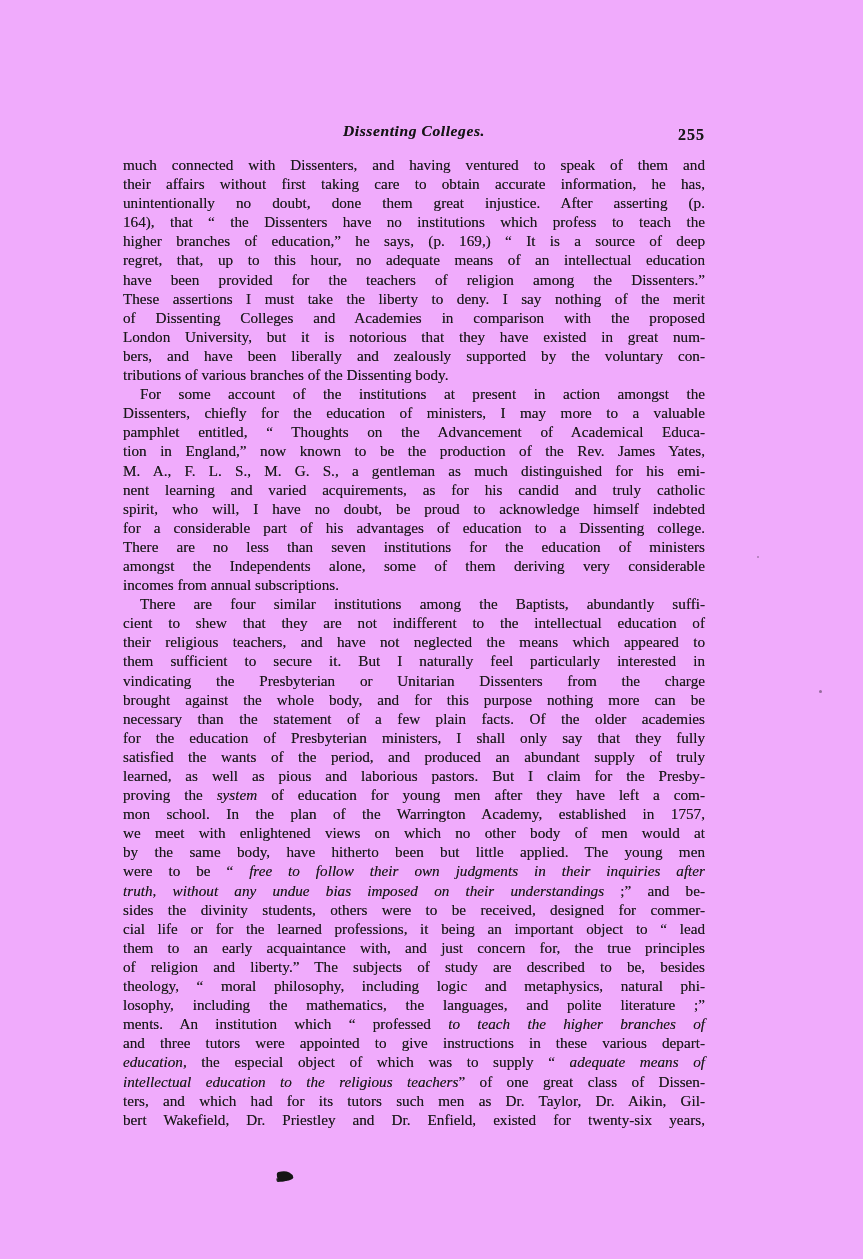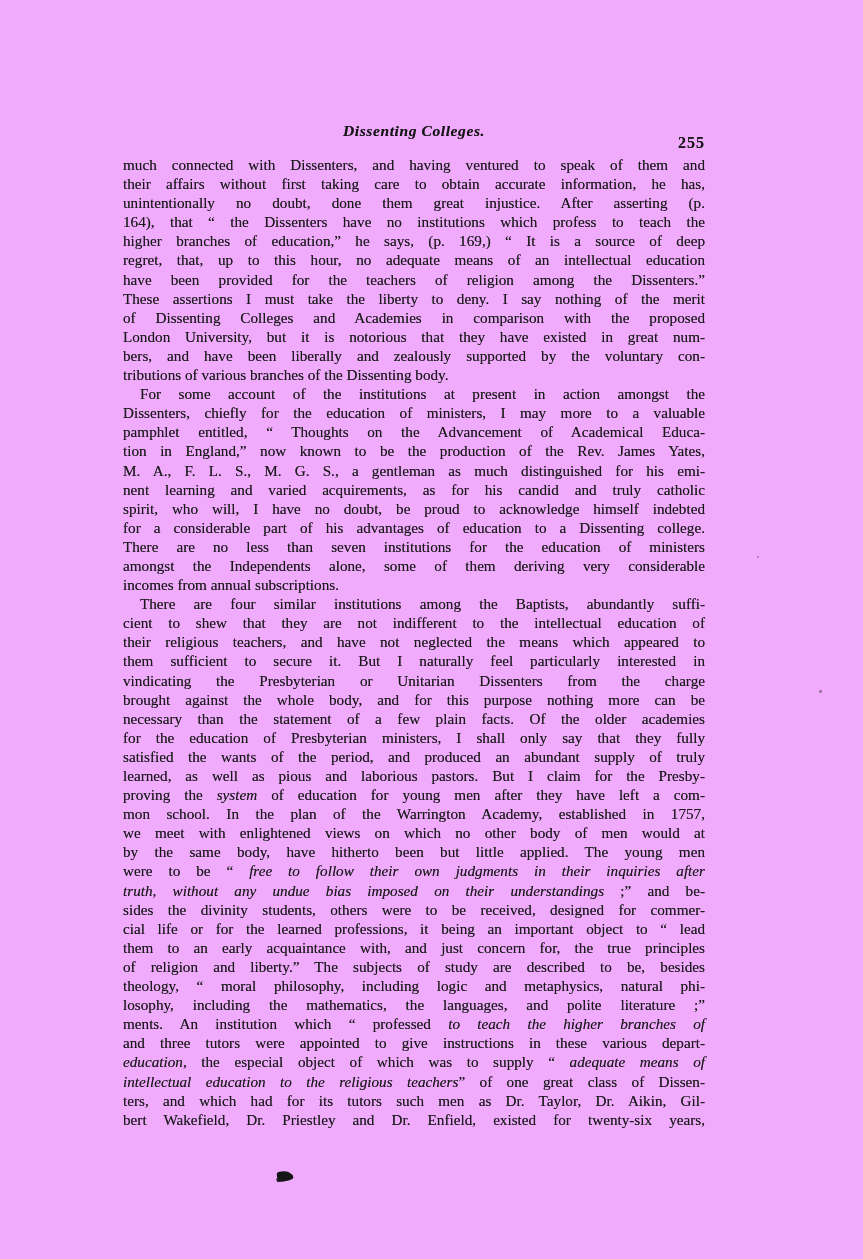--- a/index.html
+++ b/index.html
@@ -32,21 +32,21 @@
     text-align: center;
     font-style: italic;
     font-weight: 600;
     letter-spacing: 0.6px;
     color: #151515;
     text-shadow: 0 0 0.5px rgba(0,0,0,0.5);
   }
   .page-number {
     position: absolute;
     right: 0;
-    top: 12px;
+    top: 4px;
     font-weight: 600;
     font-size: 16px;
     letter-spacing: 1px;
     text-shadow: 0 0 0.5px rgba(0,0,0,0.5);
   }
   .body-text {
     margin-top: 11px;
     font-size: 15.2px;
     color: #1a1a1a;
     text-shadow: 0 0 0.45px rgba(10,10,10,0.55);

